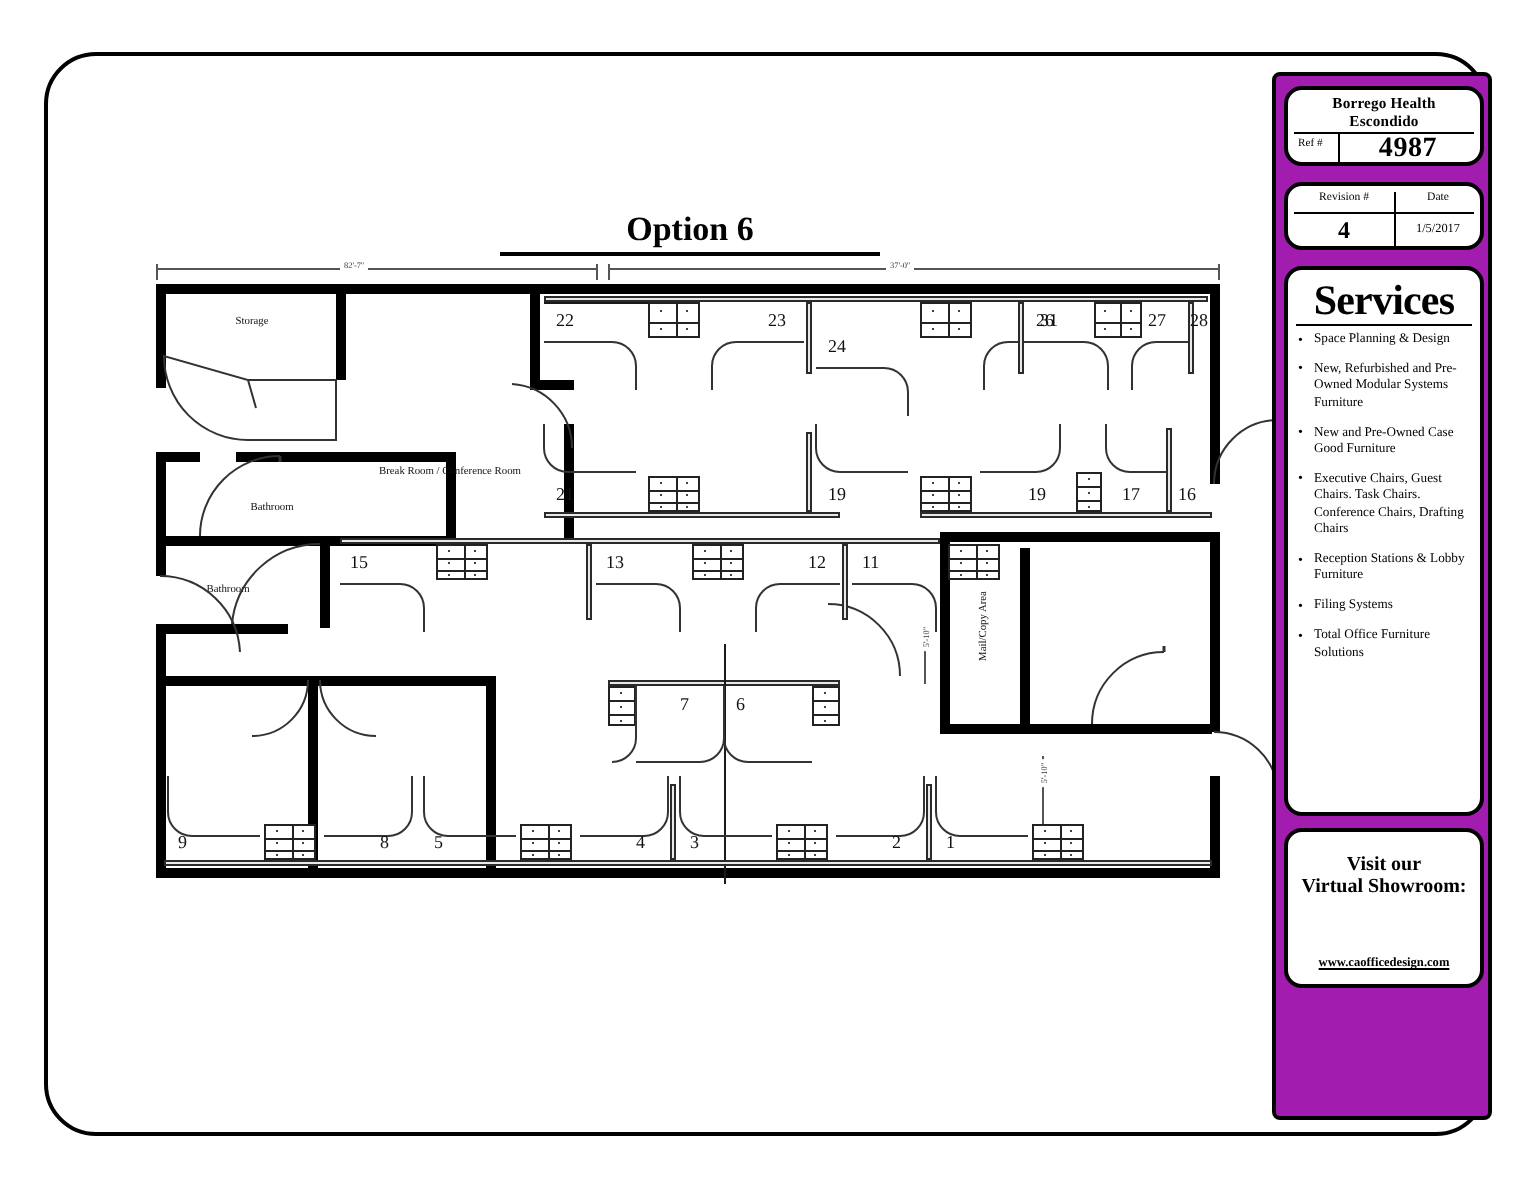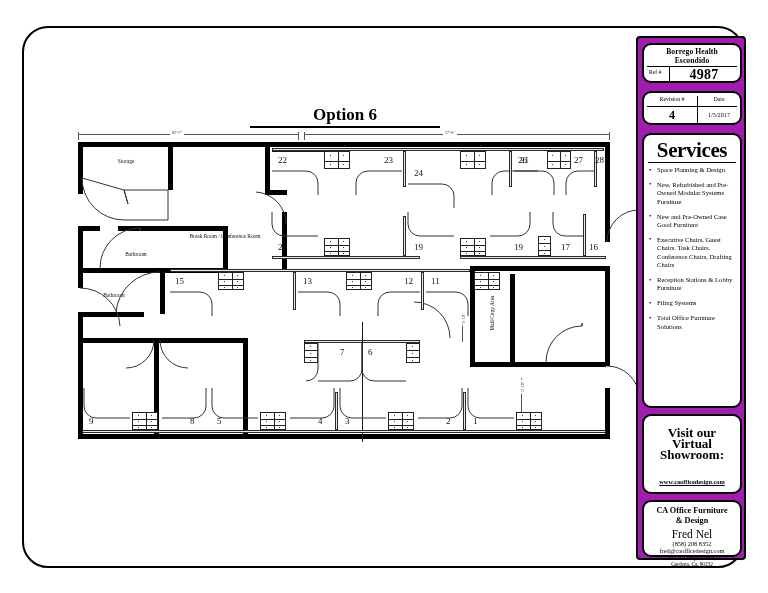--- a/index.html
+++ b/index.html
@@ -34,21 +34,21 @@
 
   #tb-services{left:4px;top:95px;width:100px;height:275px;}
   #svc-title{position:absolute;left:0;right:0;top:3px;text-align:center;
              font-size:21px;font-weight:bold;letter-spacing:-.4px;}
   #svc-underline{position:absolute;left:4px;right:4px;top:27px;height:0;border-top:1.6px solid #000;}
   #svc-list{position:absolute;left:5px;right:3px;top:31px;}
   .svc-item{position:relative;padding-left:8px;margin-bottom:6.5px;font-size:6.6px;line-height:8.4px;}
   .svc-item .bul{position:absolute;left:0;top:-0.5px;font-size:7px;}
 
   #tb-visit{left:4px;top:376px;width:100px;height:80px;}
-  #visit-l1{position:absolute;left:0;right:0;top:11px;text-align:center;font-size:13px;font-weight:bold;line-height:11px;}
+  #visit-l1{position:absolute;left:0;right:0;top:11px;text-align:center;font-size:10px;font-weight:bold;line-height:11px;}
   #visit-url{position:absolute;left:2px;right:2px;top:62px;text-align:center;font-size:6.3px;
              font-weight:bold;text-decoration:underline;}
 
   #tb-contact{left:4px;top:462px;width:100px;height:57px;}
   #co-name{position:absolute;left:2px;right:2px;top:4px;text-align:center;font-size:8.2px;font-weight:bold;line-height:10px;}
   #co-person{position:absolute;left:0;right:0;top:26px;text-align:center;font-size:11.5px;}
   #co-phone{position:absolute;left:0;right:0;top:38px;text-align:center;font-size:6.3px;}
   #co-email{position:absolute;left:0;right:0;top:45px;text-align:center;font-size:6.3px;}
   #co-addr{position:absolute;left:0;right:0;top:53px;text-align:center;font-size:5.2px;line-height:6.2px;}
 
@@ -587,29 +587,16 @@
     </div>
 
     <div class="tb-box" id="tb-visit">
       <div id="visit-l1">
         <div>Visit our</div>
         <div>Virtual Showroom:</div>
       </div>
       <div id="visit-url">www.caofficedesign.com</div>
     </div>
 
-    <div class="tb-box" id="tb-contact">
-      <div id="co-name">
-        <div>CA Office Furniture</div>
-        <div>&amp; Design</div>
-      </div>
-      <div id="co-person">Fred Nel</div>
-      <div id="co-phone">(858) 208 8352</div>
-      <div id="co-email">fred@caofficedesign.com</div>
-      <div id="co-addr">
-        <div>431 W Compton Blvd,</div>
-        <div>Gardena, Ca, 90232</div>
-      </div>
-    </div>
 
   </div>
 
 </div>
 
 </body></html>

